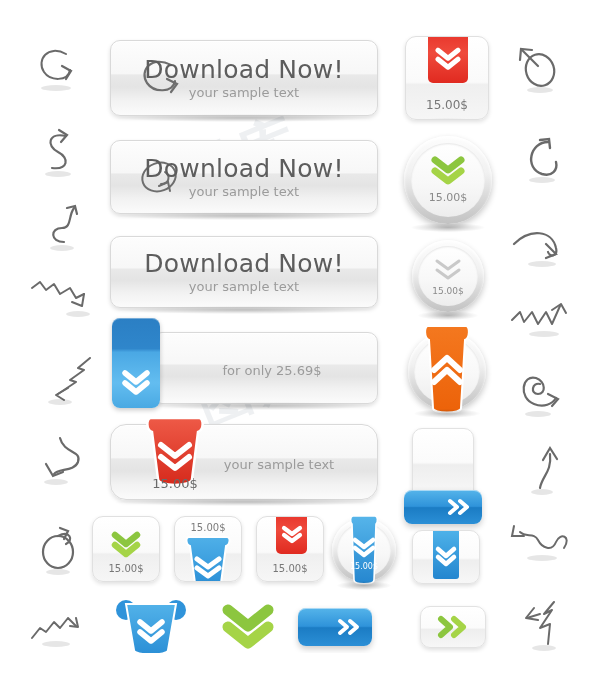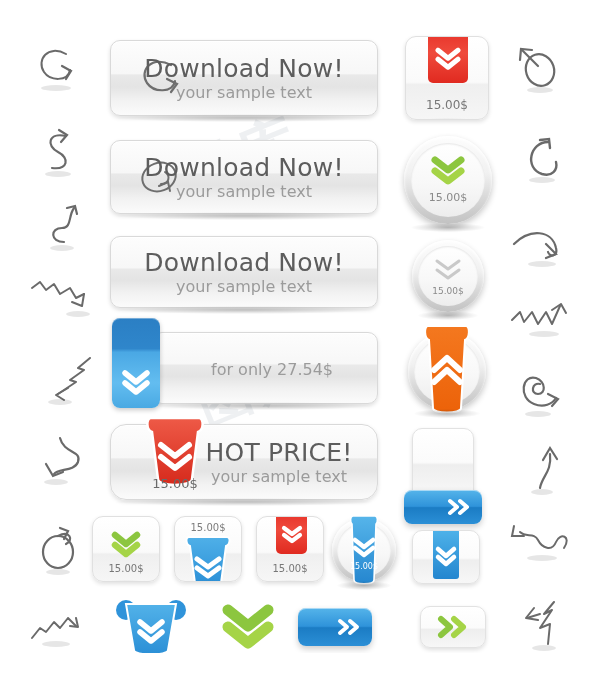--- a/index.html
+++ b/index.html
@@ -58,21 +58,21 @@
     background: radial-gradient(ellipse at center, rgba(0,0,0,0.20) 0%, rgba(0,0,0,0) 72%);
     border-radius:50%;
   }
   .wbtn-txt { text-align: center; line-height: 1; z-index: 2; }
   .wbtn-title {
     font-size: 25px; color: #5d5d5d; font-weight: normal;
     font-family: "DejaVu Sans", sans-serif;
     letter-spacing: .2px; white-space: nowrap;
   }
   .wbtn-sub {
-    font-size: 16px; color: #9b9b9b; margin-top: 4px;
+    font-size: 13px; color: #9b9b9b; margin-top: 4px;
     font-family: "DejaVu Sans", sans-serif; white-space: nowrap;
   }
 
   
   .loop-glyph { position:absolute; left:24px; top:50%; transform:translateY(-50%); width:52px; height:46px; }
 
   
   .chev { display:block; }
 
   
@@ -357,21 +357,21 @@
       <svg width="30" height="26" viewBox="0 0 30 26">
         <path d="M4 4 L15 12 L26 4" fill="none" stroke="#c9c9c9" stroke-width="3" stroke-linecap="round" stroke-linejoin="round"></path>
         <path d="M4 13 L15 21 L26 13" fill="none" stroke="#c9c9c9" stroke-width="3" stroke-linecap="round" stroke-linejoin="round"></path>
       </svg>
       <div class="circ-price" style="font-size:9px;">15.00$</div>
     </div>
   </div>
 
   <div class="wbtn" style="left:152px;top:332px;width:226px;height:72px;">
     <div class="wbtn-txt" style="margin-left:14px;">
-      <div class="wbtn-sub">for only 27.54$</div>
+      <div class="wbtn-sub">for only 25.69$</div>
     </div>
   </div>
   <div class="tab-blue" style="left:112px;top:318px;width:48px;height:90px;">
     <svg style="position:absolute;left:50%;bottom:12px;transform:translateX(-50%);" width="28" height="26" viewBox="0 0 28 26">
       <path d="M3 3 L14 12 L25 3" fill="none" stroke="#fff" stroke-width="5.5" stroke-linecap="round" stroke-linejoin="round"></path>
       <path d="M3 13 L14 22 L25 13" fill="none" stroke="#fff" stroke-width="5.5" stroke-linecap="round" stroke-linejoin="round"></path>
     </svg>
   </div>
   <div class="circ" style="left:408px;top:332px;width:78px;height:78px;">
     <div class="circ-inner" style="left:6px;top:6px;right:6px;bottom:6px;"></div>
@@ -383,21 +383,20 @@
           </linearGradient>
         </defs>
       <path d="M6 2 L44 2 C48 2 48 14 43 16 L39 84 C39 90 11 90 11 84 L7 16 C2 14 2 2 6 2 Z" fill="url(#og)" stroke="#fff" stroke-width="2"></path>
       <path d="M12 46 L25 34 L38 46" fill="none" stroke="#fff" stroke-width="6" stroke-linecap="round" stroke-linejoin="round"></path>
       <path d="M12 58 L25 46 L38 58" fill="none" stroke="#fff" stroke-width="6" stroke-linecap="round" stroke-linejoin="round"></path>
     </svg>
   </div>
 
   <div class="wbtn" style="left:110px;top:424px;width:268px;height:76px;border-radius:16px;">
     <div class="wbtn-txt" style="margin-left:70px;">
-      <div class="wbtn-title">HOT PRICE!</div>
       <div class="wbtn-sub">your sample text</div>
     </div>
     <svg style="position:absolute;left:32px;top:-10px;" width="64" height="78" viewBox="0 0 64 78">
       <defs>
           <linearGradient id="rg" x1="0" y1="0" x2="0" y2="1">
         <stop offset="0" stop-color="#ee5a47"></stop>
             <stop offset="1" stop-color="#d62a1c"></stop>
           </linearGradient>
         </defs>
       <path d="M8 3 L56 3 C61 3 61 15 55 17 L49 64 C49 72 15 72 15 64 L9 17 C3 15 3 3 8 3 Z" fill="url(#rg)" stroke="#fff" stroke-width="2.5"></path>

